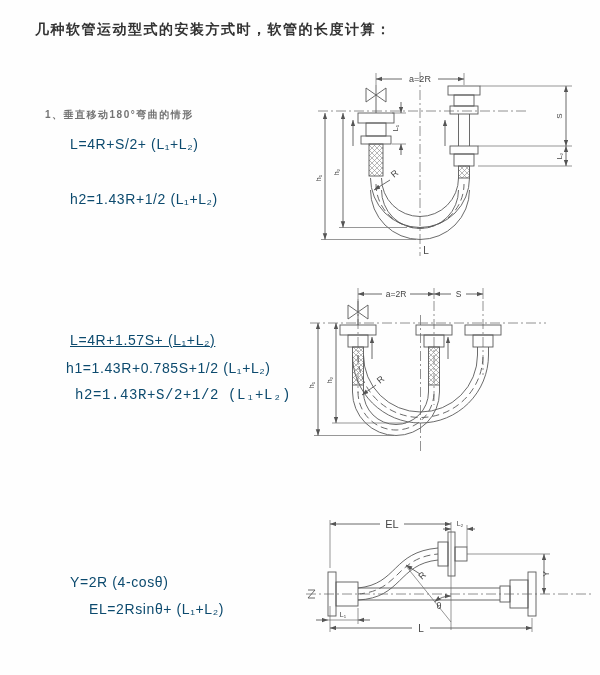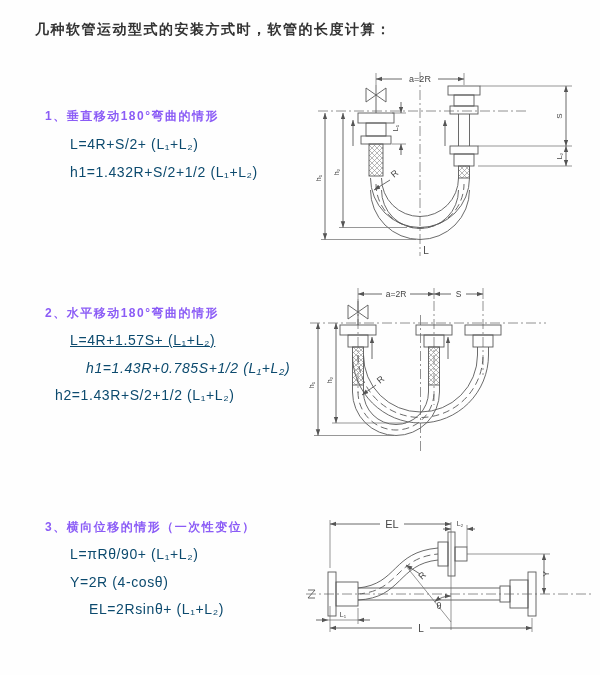--- a/index.html
+++ b/index.html
@@ -1,53 +1,50 @@
 <!DOCTYPE html>
 <html><head>
 <meta charset="utf-8">
 <style>
   * { margin:0; padding:0; box-sizing:border-box; }
   html,body { width:600px; height:675px; background:#fff; overflow:hidden;
     font-family:"Liberation Sans","DejaVu Sans",sans-serif; color:#3a3a3a; }
   .page { position:relative; width:600px; height:675px; background:#fefefe; }
   .doc-title { position:absolute; left:35px; top:21px; font-size:14px; font-weight:bold;
     letter-spacing:1.5px; color:#333; }
-  .sec-heading { position:absolute; font-size:12px; font-weight:bold; letter-spacing:1.5px; color:#8b5cf6; }
+  .sec-heading { position:absolute; font-size:10px; font-weight:bold; letter-spacing:1.5px; color:#737373; }
   .formula { position:absolute; font-size:14px; letter-spacing:0.6px; color:#0c4a6e; }
   #h1s { left:45px; top:108px; } #f11 { left:70px; top:136px; } #f12 { left:70px; top:164px; } #f13 { left:70px; top:191px; }
-  #h2s { left:45px; top:305px; } #f21 { left:70px; top:332px;text-decoration:underline; } #f22 { left:86px; top:360px;font-style:italic; } #f23 { left:55px; top:387px; }
+  #h2s { left:45px; top:305px; } #f21 { left:70px; top:332px;text-decoration:underline; } #f22 { left:66px; top:360px; } #f23 { left:75px; top:387px;font-family:Liberation Mono, monospace; }
   #h3s { left:45px; top:519px; } #f31 { left:70px; top:546px; } #f32 { left:70px; top:574px; } #f33 { left:70px; top:601px;margin-left:19px; }
   .diag { position:absolute; }
   #d1 { left:312px; top:68px; } #d2 { left:306px; top:285px; } #d3 { left:300px; top:508px; }
   svg { display:block; }
   svg text { font-family:"Liberation Sans","DejaVu Sans",sans-serif; fill:#444; }
   svg .ln { stroke:#5a5a5a; stroke-width:0.9; fill:none; }
   svg .thin { stroke:#6a6a6a; stroke-width:0.7; fill:none; }
   svg .cl { stroke:#777; stroke-width:0.8; fill:none; stroke-dasharray:10 3 2 3; }
   svg .hd { stroke:#5a5a5a; stroke-width:0.9; fill:none; stroke-dasharray:7 4; }
   svg rect.fit { stroke:#5a5a5a; stroke-width:0.9; fill:none; }
 </style>
 </head>
 <body>
 
 <div class="page">
 
   <div class="doc-title">几种软管运动型式的安装方式时，软管的长度计算：</div>
 
   <div class="sec-heading" id="h1s">1、垂直移动180°弯曲的情形</div>
   <div class="formula" id="f11">L=4R+S/2+ (L₁+L₂)</div>
-  <div class="formula" id="f12">h1=1.432R+S/2+1/2 (L₁+L₂)</div>
-
-  <div class="sec-heading" id="h2s">2、水平移动180°弯曲的情形</div>
+  <div class="formula" id="f13">h2=1.43R+1/2 (L₁+L₂)</div>
+
   <div class="formula" id="f21">L=4R+1.57S+ (L₁+L₂)</div>
   <div class="formula" id="f22">h1=1.43R+0.785S+1/2 (L₁+L₂)</div>
   <div class="formula" id="f23">h2=1.43R+S/2+1/2 (L₁+L₂)</div>
 
-  <div class="sec-heading" id="h3s">3、横向位移的情形（一次性变位）</div>
-  <div class="formula" id="f31">L=πRθ/90+ (L₁+L₂)</div>
   <div class="formula" id="f32">Y=2R (4-cosθ)</div>
   <div class="formula" id="f33">EL=2Rsinθ+ (L₁+L₂)</div>
 
   <div class="diag" id="d1">
     <svg width="282" height="196" viewBox="0 0 282 196">
       <defs>
         <marker id="ar1" markerWidth="8" markerHeight="6" refX="7" refY="2.5" orient="auto-start-reverse">
           <path d="M0,0 L7,2.5 L0,5 Z" fill="#555"></path>
         </marker>
         <pattern id="br1" width="5" height="5" patternUnits="userSpaceOnUse">

